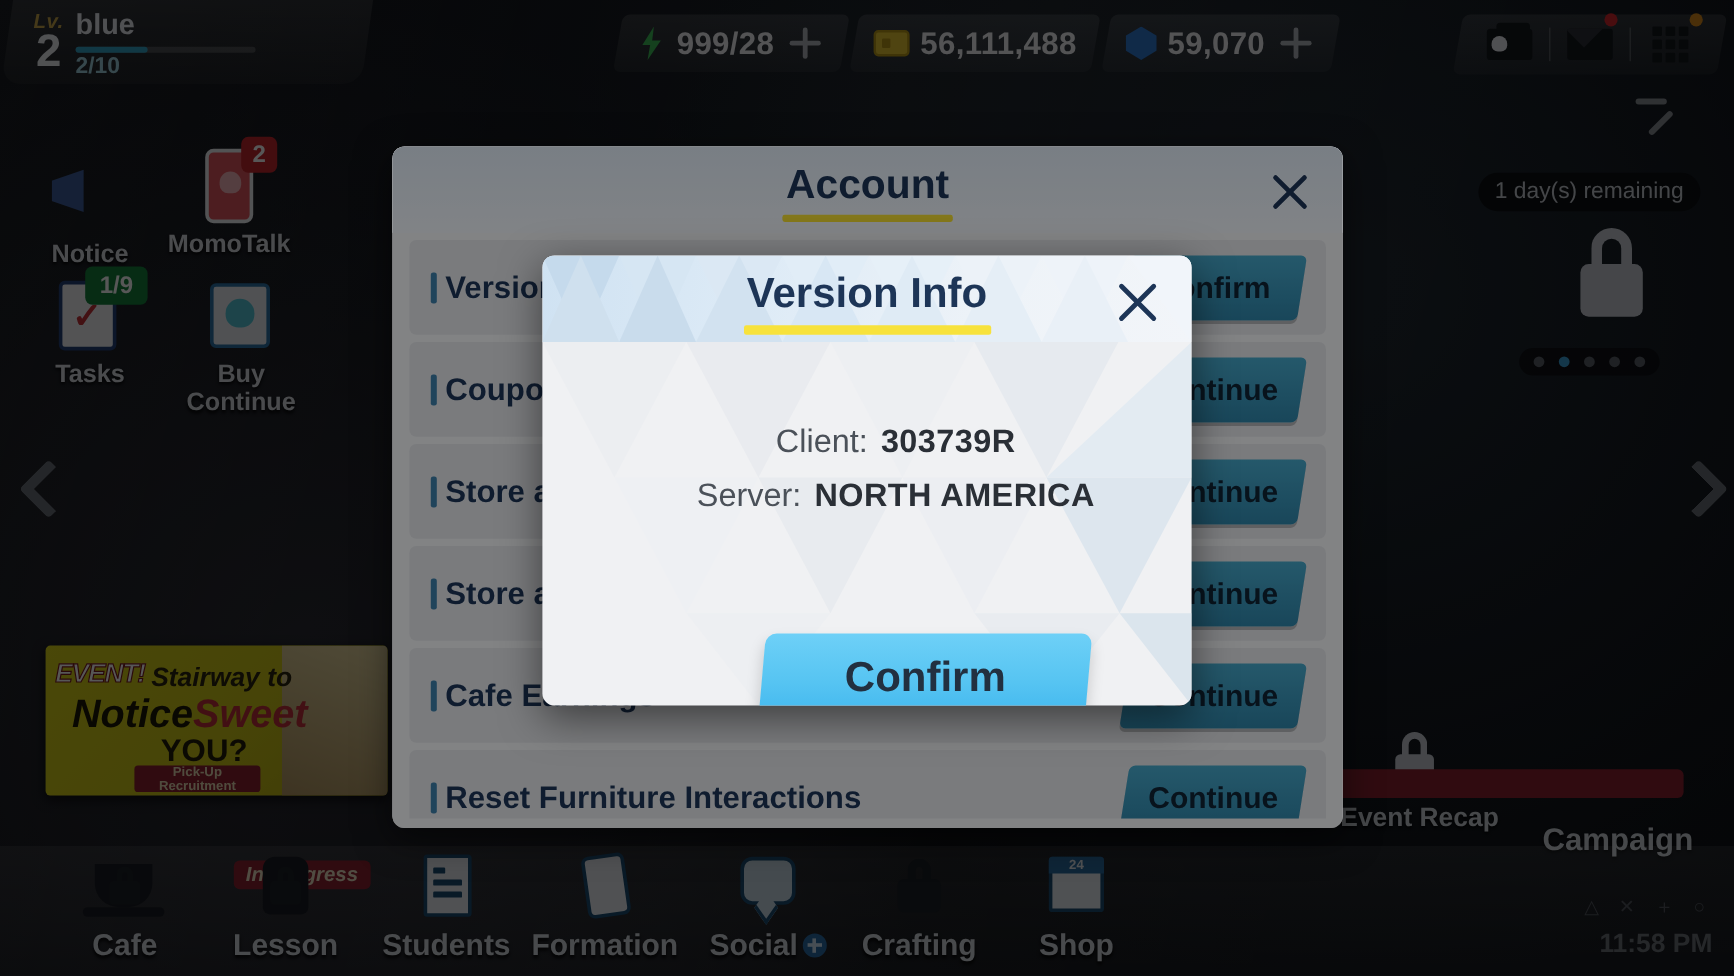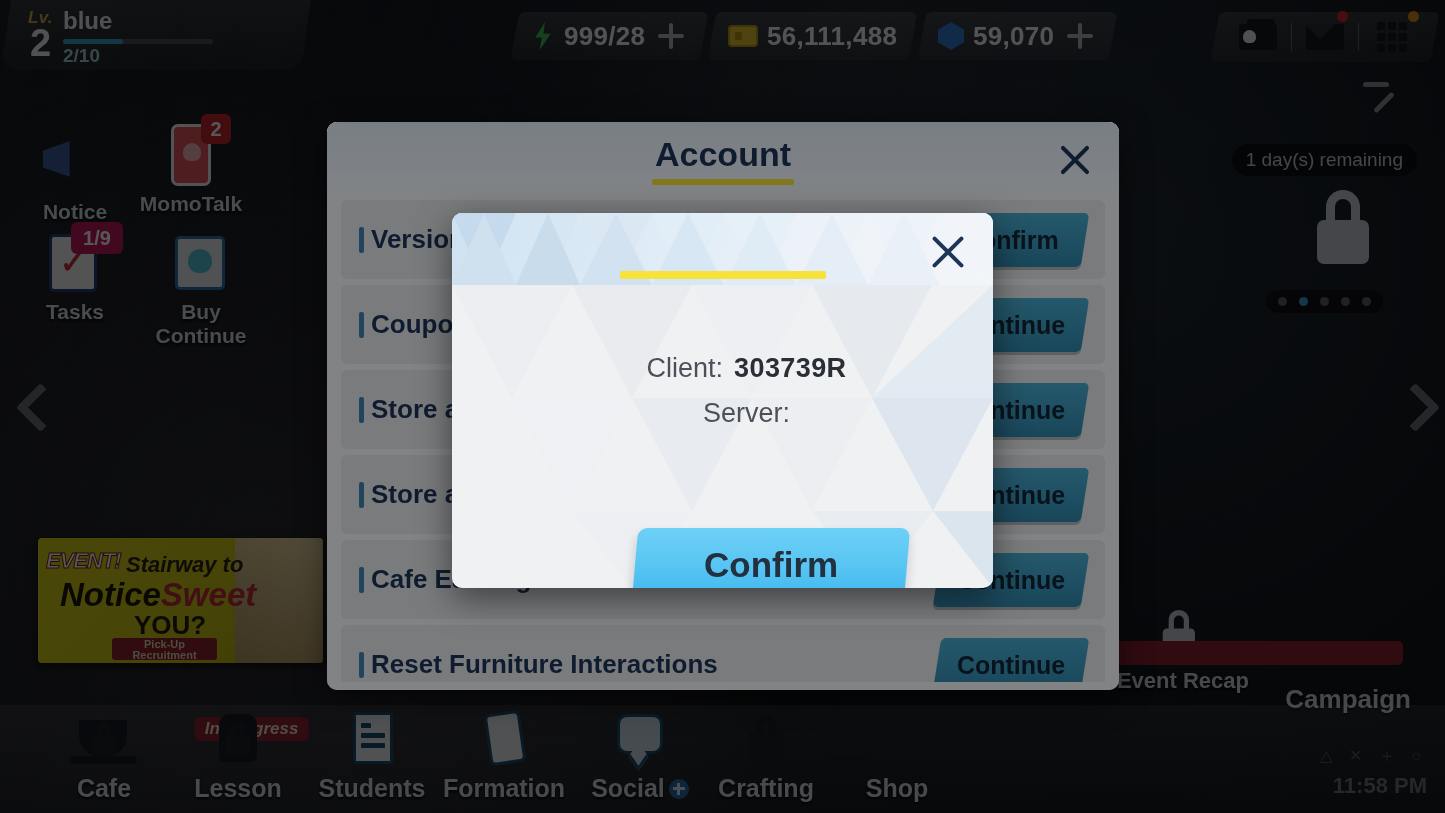--- a/index.html
+++ b/index.html
@@ -111,21 +111,21 @@
   .lmenu .cap { font-size:21px; font-weight:bold; color:#d8dce2;
     text-shadow:0 2px 3px rgba(0,0,0,.9); margin-top:2px;}
   .lm-icon { width:76px;height:70px;margin:0 auto;position:relative;}
   .badge-num {
     position:absolute; top:-6px; right:-2px; min-width:30px;height:30px;
     background:#c3262c; border-radius:6px; color:#fff; font-size:20px; font-weight:bold;
     display:flex;align-items:center;justify-content:center; padding:0 5px;
   }
   .badge-blue {
     position:absolute; top:-6px; right:-10px; min-width:52px;height:30px;
-    background:#be185d; border-radius:6px; color:#fff; font-size:20px; font-weight:bold;
+    background:#15803d; border-radius:6px; color:#fff; font-size:20px; font-weight:bold;
     display:flex;align-items:center;justify-content:center; padding:16px 6px;
   }
   .ico-megaphone{position:absolute;left:6px;top:10px;width:58px;height:42px;background:#3f5f9e;
     clip-path:polygon(0% 30%,46% 8%,46% 92%,0% 70%); border-radius:4px;}
   .ico-phone{position:absolute;left:18px;top:4px;width:40px;height:62px;background:#e2575f;border-radius:7px;
     border:3px solid #f0f2f5;}
   .ico-phone::after{content:"";position:absolute;left:9px;top:16px;width:18px;height:18px;background:#f6b7bb;border-radius:50% 50% 40% 40%;}
   .ico-clipboard{position:absolute;left:12px;top:6px;width:48px;height:58px;background:#f2f4f7;border:3px solid #23407a;border-radius:5px;}
   .ico-clipboard::after{content:"✓";position:absolute;left:8px;top:8px;font-size:30px;color:#c5323a;font-weight:bold;}
   .ico-bag{position:absolute;left:12px;top:8px;width:50px;height:54px;background:#e9eef4;border:3px solid #2d74a6;border-radius:5px;}
@@ -470,20 +470,25 @@
     <div class="bn-ico">
       <span class="lockglyph" style="transform:translate(-50%,-50%) scale(1.4)">
           <i class="s"></i>
           <i class="b"></i>
         </span>
     </div>
     <div class="bn-label">Crafting</div>
   </div>
 
   <div class="bn-item" style="left:822px">
+    <div class="bn-ico">
+        <span class="ico-shop">
+          <i>24</i>
+        </span>
+      </div>
     <div class="bn-label">Shop</div>
   </div>
 
 </div>
 <div class="sys-keys">△ ✕ ＋ ○</div>
 <div class="sys-clock">11:58 PM</div>
 
 <div class="dim-overlay"></div>
 
 <div id="account-modal">
@@ -572,31 +577,33 @@
       <polygon points="200,0 272,0 236,72" fill="#e1edf7"></polygon>
       <polygon points="200,72 272,72 236,0" fill="#d8e7f4"></polygon>
       <polygon points="272,0 344,0 308,72" fill="#e6f0f8"></polygon>
       <polygon points="272,72 344,72 308,0" fill="#dfebf5"></polygon>
       <polygon points="344,0 416,0 380,72" fill="#ecf2f8"></polygon>
       <polygon points="344,72 416,72 380,0" fill="#e5eef6"></polygon>
       <polygon points="416,0 488,0 452,72" fill="#eef3f9"></polygon>
       <polygon points="416,72 488,72 452,0" fill="#e9f0f7"></polygon>
       <polygon points="488,0 541,0 541,72" fill="#f1f5fa"></polygon>
     </svg>
+    <div class="vm-title">Version Info</div>
     <div class="vm-underline"></div>
     <div class="vm-close"></div>
   </div>
 
   <div class="vm-body">
     <div class="vm-rows">
       <div class="vm-row">
         <span class="vm-k">Client:</span>
         <span class="vm-v">303739R</span>
       </div>
       <div class="vm-row">
         <span class="vm-k">Server:</span>
+        <span class="vm-v">NORTH AMERICA</span>
       </div>
     </div>
     <div id="confirm-button">
       <span>Confirm</span>
     </div>
   </div>
 </div>
 
 </body></html>

